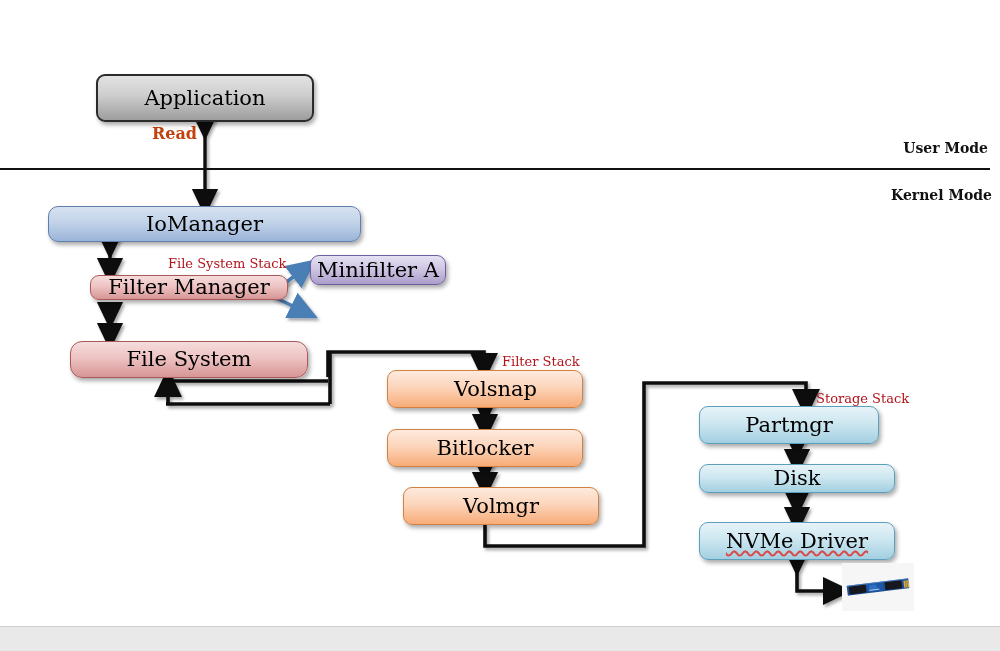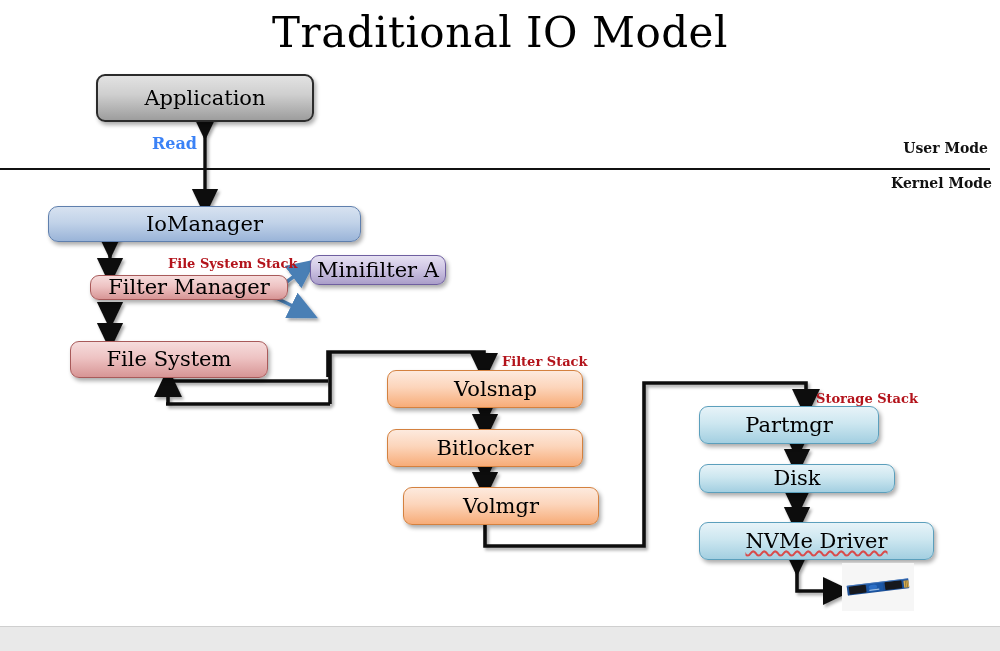--- a/index.html
+++ b/index.html
@@ -45,21 +45,21 @@
   }
   .mode-label {
     position: absolute;
     font-size: 14px;
     font-weight: bold;
     color: #111111;
     font-family: "DejaVu Serif", "Liberation Serif", serif;
     white-space: nowrap;
   }
   #user-mode-label { right: 12px; top: 140px; }
-  #kernel-mode-label { right: 8px; top: 175px; }
+  #kernel-mode-label { right: 8px; top: 187px; }
 
   
   #footer-strip {
     position: absolute;
     left: 0;
     top: 626px;
     width: 1000px;
     height: 25px;
     background: #e9e9e9;
     border-top: 1px solid #cfcfcf;
@@ -106,34 +106,34 @@
   }
   .node .spell {
     text-decoration: underline wavy #d84b4b;
     text-decoration-skip-ink: none;
   }
 
   
   .stack-caption {
     position: absolute;
     font-size: 13px;
-    font-weight: bold;
+    font-weight: normal;
     color: #b3131b;
     font-family: "DejaVu Serif", "Liberation Serif", serif;
     white-space: nowrap;
   }
 
   
   #read-label {
     position: absolute;
     left: 152px;
-    top: 134px;
+    top: 124px;
     font-size: 16px;
     font-weight: bold;
-    color: #3b82f6;
+    color: #c2410c;
     font-family: "DejaVu Serif", "Liberation Serif", serif;
   }
 
   
   #wires {
     position: absolute;
     left: 0;
     top: 0;
     width: 1000px;
     height: 651px;
@@ -149,21 +149,20 @@
     height: 48px;
     background: #f7f7f7;
     overflow: hidden;
   }
 </style>
 </head>
 <body>
 
 <div id="slide">
 
-  <div id="title">Traditional IO Model</div>
 
   <div id="mode-divider"></div>
   <div class="mode-label" id="user-mode-label">User Mode</div>
   <div class="mode-label" id="kernel-mode-label">Kernel Mode</div>
 
   <svg id="wires" viewBox="0 0 1000 651" xmlns="http://www.w3.org/2000/svg">
     <defs>
       <marker id="ah-black" markerWidth="9" markerHeight="9" refX="4.2" refY="4.5" orient="auto" markerUnits="strokeWidth">
         <path d="M0,0.6 L8.2,4.5 L0,8.4 z" fill="#111111"></path>
       </marker>
@@ -219,21 +218,21 @@
   </div>
 
   <div class="node bluegrey" style="left:48px; top:206px; width:313px; height:36px;border-radius:10px;">
     <span>IoManager</span>
   </div>
 
   <div class="node pink" style="left:70px; top:275px; width:198px; height:25px;margin-left:20px;">
     <span>Filter Manager</span>
   </div>
 
-  <div class="node pink" style="left:70px; top:341px; width:198px; height:37px;">
+  <div class="node pink" style="left:70px; top:341px; width:238px; height:37px;border-radius:12px;">
     <span>File System</span>
   </div>
 
   <div class="node purple" style="left:310px; top:255px; width:136px; height:30px;">
     <span>Minifilter A</span>
   </div>
 
 
   <div class="node orange" style="left:387px; top:370px; width:196px; height:38px;padding-left:21px;">
     <span>Volsnap</span>
@@ -248,21 +247,21 @@
   </div>
 
   <div class="node ltblue" style="left:699px; top:406px; width:180px; height:38px;">
     <span>Partmgr</span>
   </div>
 
   <div class="node ltblue" style="left:699px; top:464px; width:196px; height:29px;">
     <span>Disk</span>
   </div>
 
-  <div class="node ltblue" style="left:699px; top:522px; width:235px; height:38px;">
+  <div class="node ltblue" style="left:699px; top:522px; width:196px; height:38px;">
     <span class="spell">NVMe Driver</span>
   </div>
 
   <div id="ssd-photo">
     <svg viewBox="0 0 72 48" width="72" height="48" xmlns="http://www.w3.org/2000/svg">
       <rect x="0" y="0" width="72" height="48" fill="#f6f6f6"></rect>
       <g transform="rotate(-7 36 24)">
 
         <rect x="5" y="19" width="62" height="10" rx="1" fill="#1c4f96"></rect>
 

